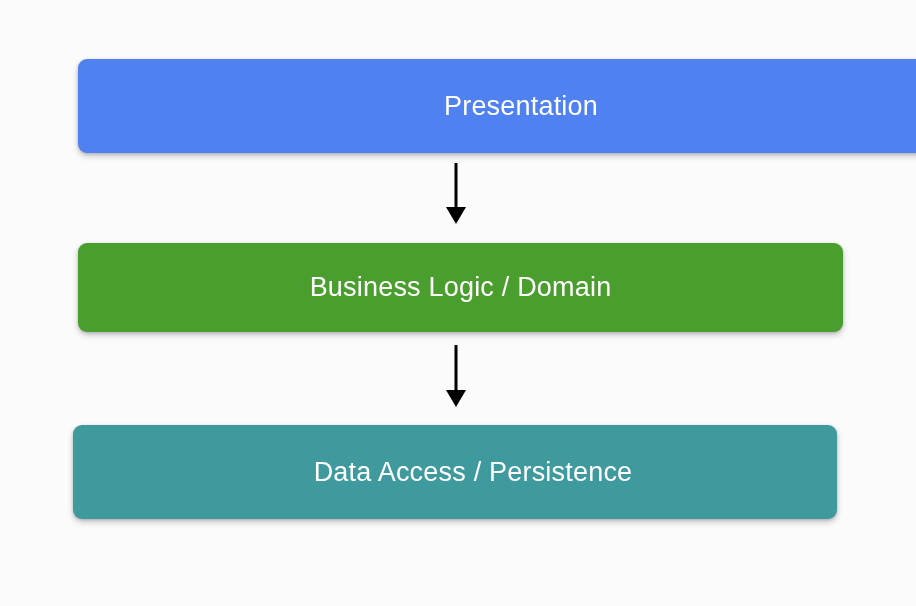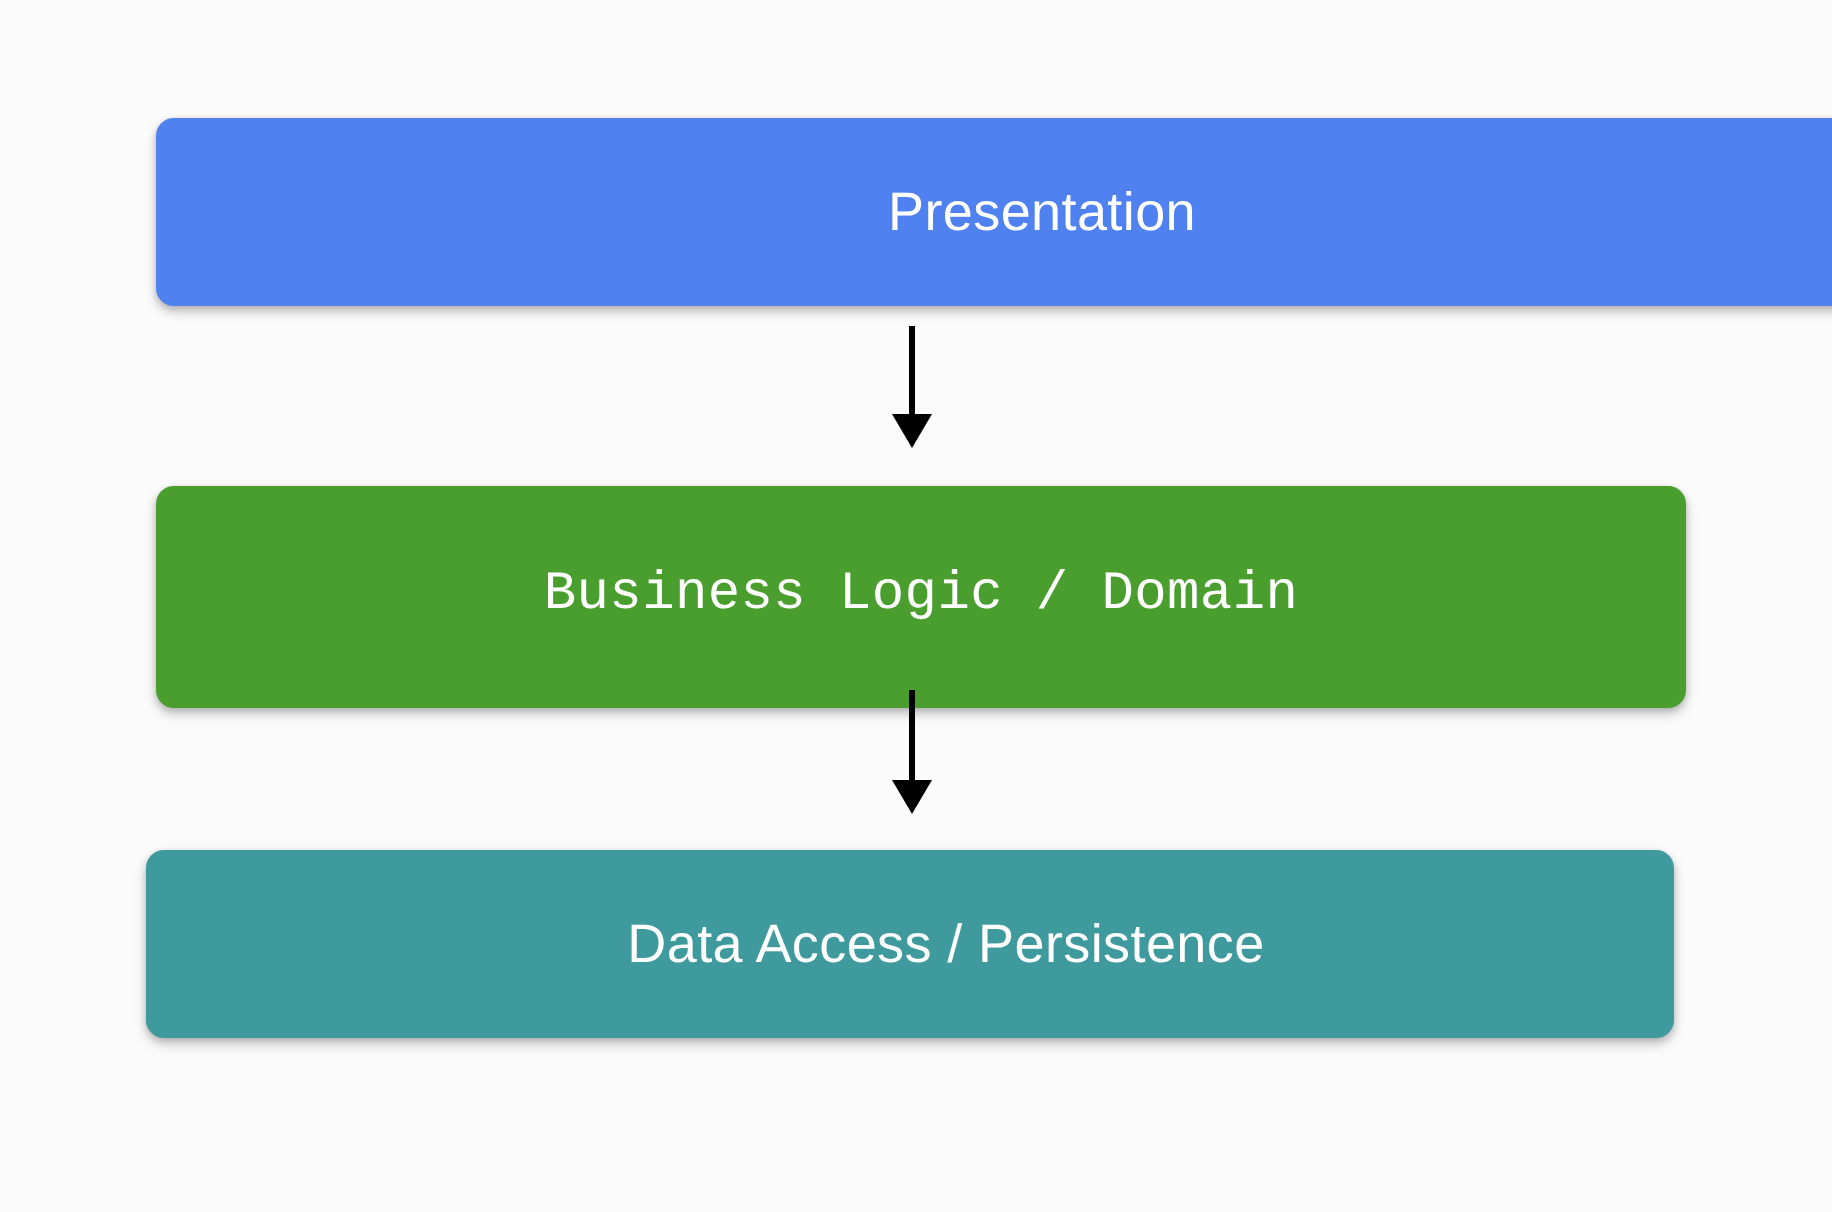--- a/index.html
+++ b/index.html
@@ -44,23 +44,22 @@
     top: 59px;
     width: 886px;
     height: 94px;
     background: #4f81f0;
   }
   
   #box-business-logic {
     left: 78px;
     top: 243px;
     width: 765px;
-    height: 111px;
+    height: 89px;
     background: #4a9e2e;
-    font-family: Liberation Mono, monospace;
   }
   
   #box-data-access {
     left: 73px;
     top: 425px;
     width: 764px;
     height: 94px;
     background: #3f9a9e;
     padding-left: 36px;
   }

